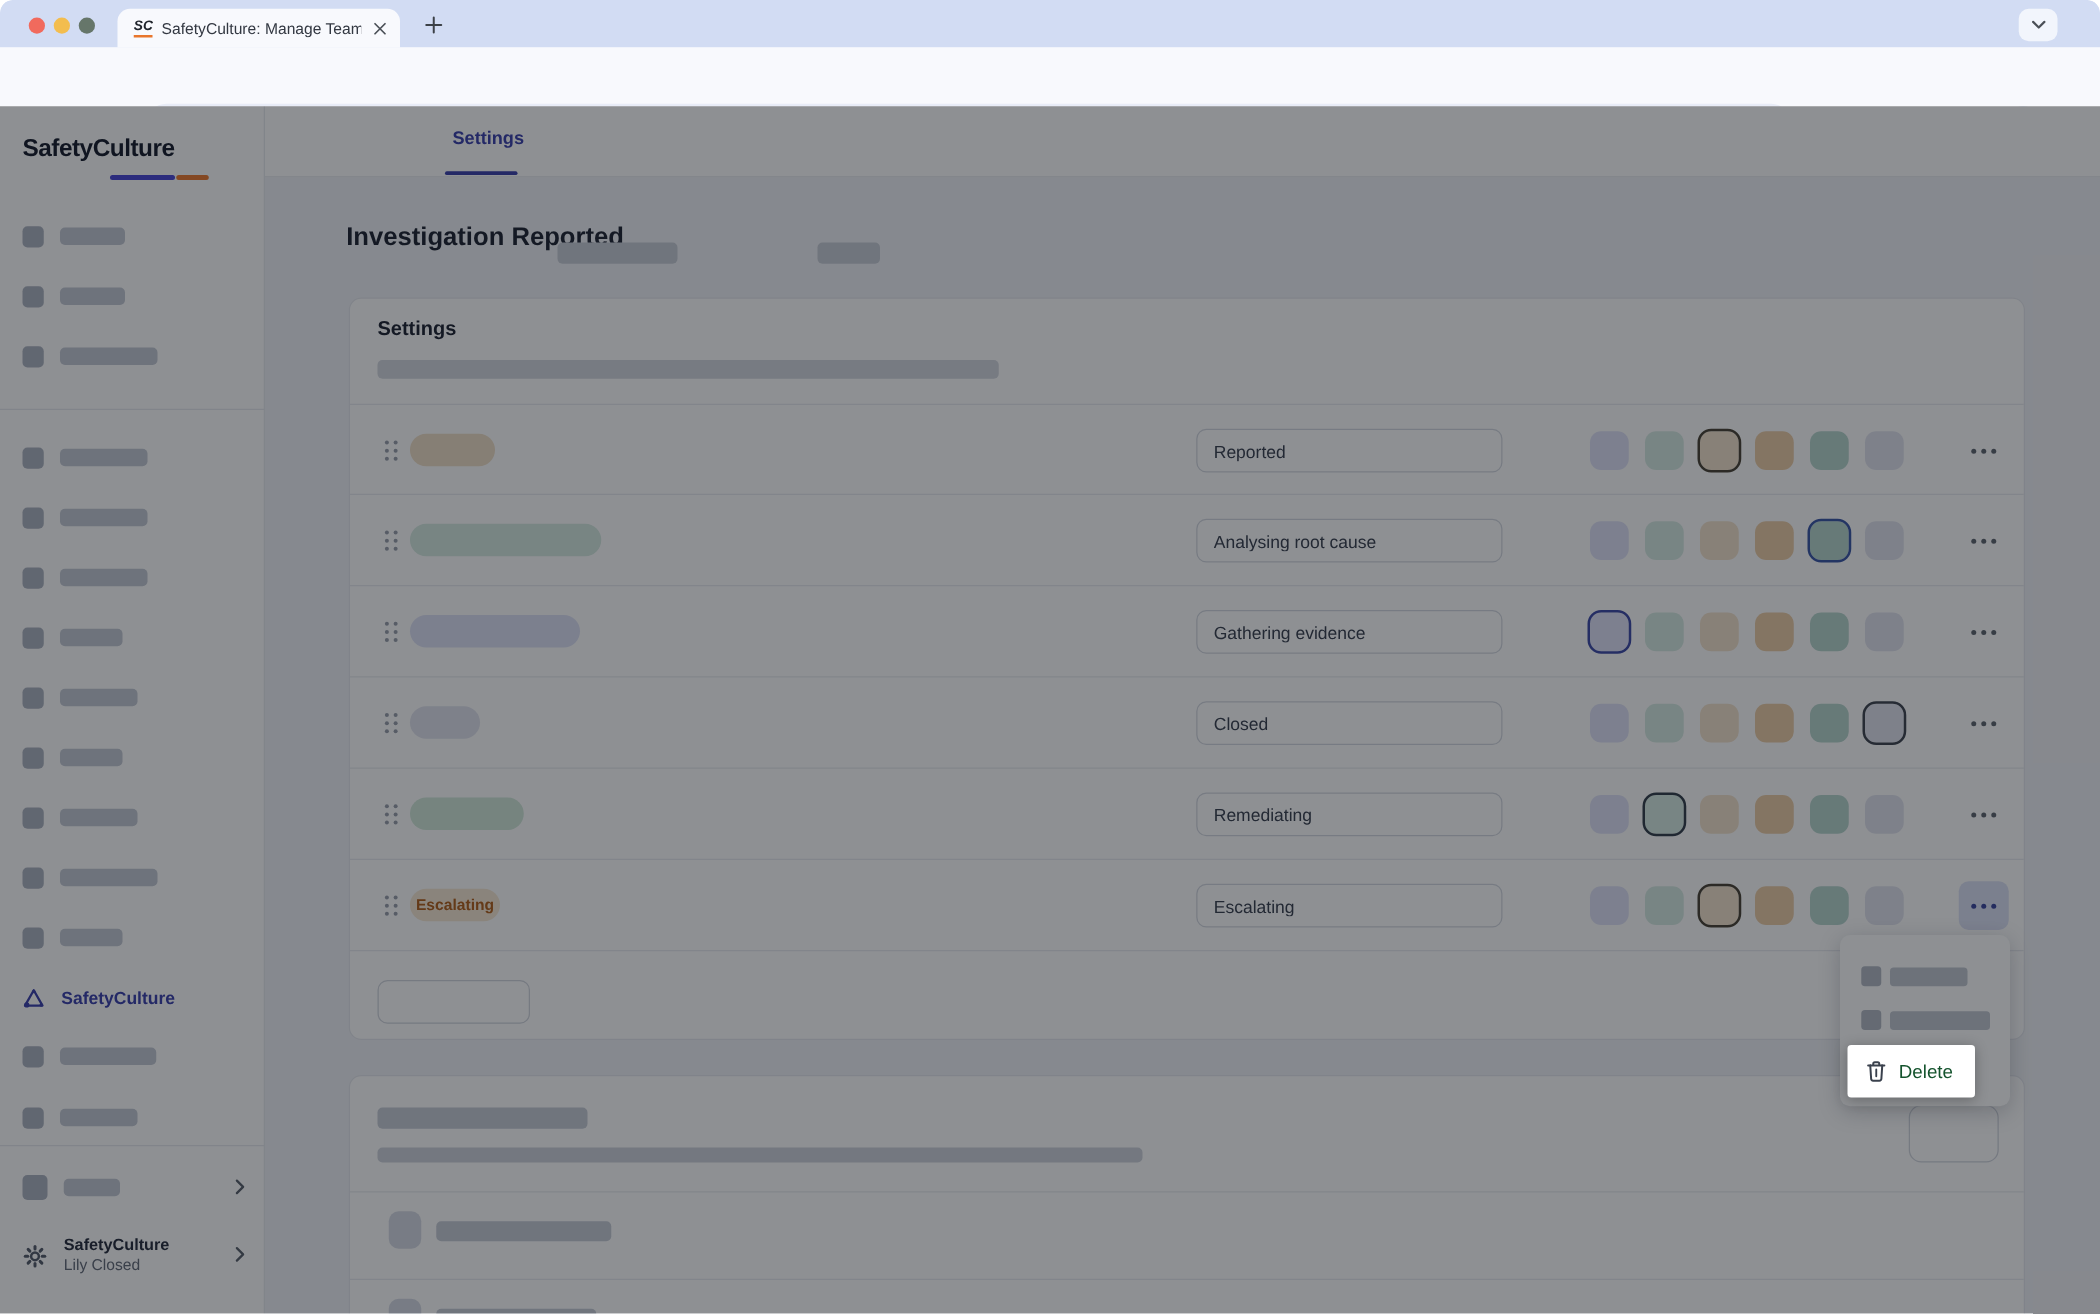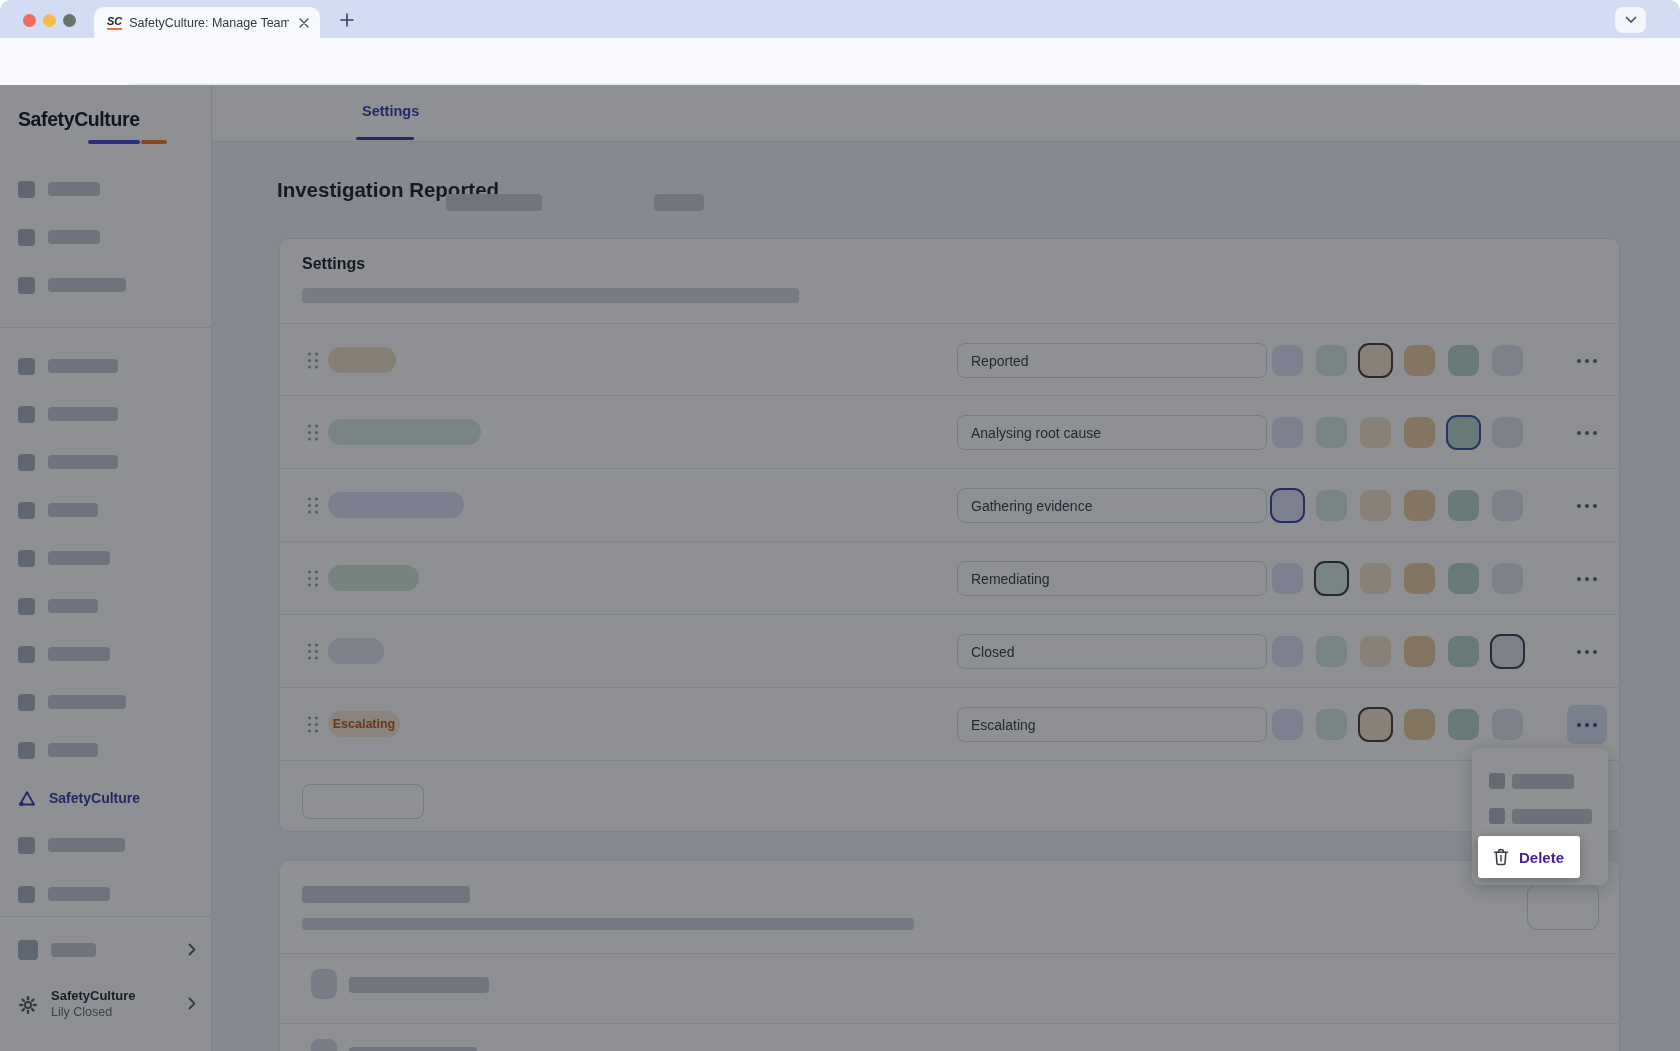--- a/index.html
+++ b/index.html
@@ -53,36 +53,36 @@
   .card1 { top:238px; height:594px; }
   .card2 { top:860px; height:220px; border-radius:10px; }
   .card-title { position:absolute; left:22px; top:16px; font-size:16px; font-weight:700; color:#1f2433; }
   .desc-bar { position:absolute; left:22px; top:49px; width:497px; height:15px; border-radius:4px; background:#d4d8e0; }
 
   .rows { position:absolute; left:0; top:84px; width:100%; }
   .status-row { position:relative; height:73px; border-bottom:1px solid #e9ebf0; }
   .status-row:first-child { border-top:1px solid #e9ebf0; }
   .drag { position:absolute; left:27px; top:27px; }
   .chip { position:absolute; left:48px; top:23px; height:26px; border-radius:13px; display:flex; align-items:center; justify-content:center; font-size:12.5px; font-weight:600; }
-  .name-input { position:absolute; left:677px; top:19px; width:310px; height:35px; border:1px solid #d5d9e1; border-radius:8px; background:#fff; padding:0 13px; font-size:14px; color:#3a4150; font-family:inherit; outline:none; }
+  .name-input { position:absolute; left:677px; top:19px; width:245px; height:35px; border:1px solid #d5d9e1; border-radius:8px; background:#fff; padding:0 13px; font-size:14px; color:#3a4150; font-family:inherit; outline:none; }
   .swatch { position:absolute; top:21px; width:31px; height:31px; border-radius:9px; }
   .swatch.sel { outline:2px solid #3f4550; outline-offset:0; }
   .kebab { position:absolute; left:1287px; top:17px; width:40px; height:39px; border-radius:8px; display:flex; align-items:center; justify-content:center; gap:4px; }
   .kebab i { width:4px; height:4px; border-radius:50%; background:#5f6670; }
   .kebab.open { background:#dde2f6; }
   .kebab.open i { background:#3b47a0; }
   .ghost-btn { position:absolute; left:22px; top:545px; width:122px; height:35px; border:1.5px solid #d2d6de; border-radius:8px; background:transparent; }
 
   
   .ctx-menu { position:absolute; left:1472px; top:748px; width:136px; height:137px; background:#fff; border-radius:8px; box-shadow:0 4px 18px rgba(20,25,40,.22); z-index:10; }
   .ctx-item { position:absolute; left:17px; display:flex; align-items:center; gap:7px; }
   .ctx-ic { width:16px; height:16px; border-radius:3px; background:#b4bac5; }
   .ctx-bar { height:15px; border-radius:3px; background:#c2c7d1; }
   .delete-item { position:absolute; left:1478px; top:836px; width:102px; height:42px; background:#fff; border-radius:3px; box-shadow:0 2px 10px rgba(0,0,0,.28); display:flex; align-items:center; padding-left:15px; gap:10px; z-index:60; }
-  .delete-label { font-size:15px; font-weight:700; color:#4c1d95; }
+  .delete-label { font-size:15px; font-weight:400; color:#14532d; }
 
   
   .c2-title { position:absolute; left:22px; top:25px; width:168px; height:17px; border-radius:4px; background:#c8cdd7; }
   .c2-desc { position:absolute; left:22px; top:57px; width:612px; height:12px; border-radius:4px; background:#cfd3dc; }
   .c2-btn { position:absolute; left:1247px; top:23px; width:72px; height:46px; border:1.5px solid #d2d6de; border-radius:10px; }
   .c2-div { position:absolute; left:0; top:92px; width:100%; height:1px; background:#e9ebf0; }
   .c2-row-ic { position:absolute; left:31px; width:26px; height:30px; border-radius:8px; background:#d7dbe5; }
   .c2-row-bar { position:absolute; left:69px; height:16px; border-radius:4px; background:#c8cdd7; }
   .c2-div2 { position:absolute; left:0; top:162px; width:100%; height:1px; background:#e9ebf0; }
 
@@ -379,51 +379,51 @@
         </div>
         <div class="status-row">
           <svg class="drag" width="12" height="19" viewBox="0 0 12 19">
             <circle cx="2.5" cy="3" r="1.6" fill="#99a0ac"></circle>
             <circle cx="9.5" cy="3" r="1.6" fill="#99a0ac"></circle>
             <circle cx="2.5" cy="9.5" r="1.6" fill="#99a0ac"></circle>
             <circle cx="9.5" cy="9.5" r="1.6" fill="#99a0ac"></circle>
             <circle cx="2.5" cy="16" r="1.6" fill="#99a0ac"></circle>
             <circle cx="9.5" cy="16" r="1.6" fill="#99a0ac"></circle>
           </svg>
+          <span class="chip" style="width: 56px; background: rgb(225, 227, 238);"></span>
+          <input class="name-input" value="Closed" style="">
+          <span class="swatch" style="left: 992px; background: rgb(223, 226, 247);"></span>
+          <span class="swatch" style="left: 1036px; background: rgb(215, 235, 227);"></span>
+          <span class="swatch" style="left: 1080px; background: rgb(244, 227, 205);"></span>
+          <span class="swatch" style="left: 1124px; background: rgb(237, 205, 166);"></span>
+          <span class="swatch" style="left: 1168px; background: rgb(183, 214, 206);"></span>
+          <span class="swatch sel" style="left: 1212px; background: rgb(226, 228, 239); outline-color: rgb(63, 69, 80);"></span>
+          <div class="kebab">
+            <i></i>
+            <i></i>
+            <i></i>
+          </div>
+        </div>
+        <div class="status-row">
+          <svg class="drag" width="12" height="19" viewBox="0 0 12 19">
+            <circle cx="2.5" cy="3" r="1.6" fill="#99a0ac"></circle>
+            <circle cx="9.5" cy="3" r="1.6" fill="#99a0ac"></circle>
+            <circle cx="2.5" cy="9.5" r="1.6" fill="#99a0ac"></circle>
+            <circle cx="9.5" cy="9.5" r="1.6" fill="#99a0ac"></circle>
+            <circle cx="2.5" cy="16" r="1.6" fill="#99a0ac"></circle>
+            <circle cx="9.5" cy="16" r="1.6" fill="#99a0ac"></circle>
+          </svg>
           <span class="chip" style="width: 91px; background: rgb(210, 233, 218);"></span>
           <input class="name-input" value="Remediating" style="">
           <span class="swatch" style="left: 992px; background: rgb(223, 226, 247);"></span>
           <span class="swatch sel" style="left: 1036px; background: rgb(215, 235, 227); outline-color: rgb(52, 64, 76);"></span>
           <span class="swatch" style="left: 1080px; background: rgb(244, 227, 205);"></span>
           <span class="swatch" style="left: 1124px; background: rgb(237, 205, 166);"></span>
           <span class="swatch" style="left: 1168px; background: rgb(183, 214, 206);"></span>
           <span class="swatch" style="left: 1212px; background: rgb(226, 228, 239);"></span>
-          <div class="kebab">
-            <i></i>
-            <i></i>
-            <i></i>
-          </div>
-        </div>
-        <div class="status-row">
-          <svg class="drag" width="12" height="19" viewBox="0 0 12 19">
-            <circle cx="2.5" cy="3" r="1.6" fill="#99a0ac"></circle>
-            <circle cx="9.5" cy="3" r="1.6" fill="#99a0ac"></circle>
-            <circle cx="2.5" cy="9.5" r="1.6" fill="#99a0ac"></circle>
-            <circle cx="9.5" cy="9.5" r="1.6" fill="#99a0ac"></circle>
-            <circle cx="2.5" cy="16" r="1.6" fill="#99a0ac"></circle>
-            <circle cx="9.5" cy="16" r="1.6" fill="#99a0ac"></circle>
-          </svg>
-          <span class="chip" style="width: 56px; background: rgb(225, 227, 238);"></span>
-          <input class="name-input" value="Closed" style="">
-          <span class="swatch" style="left: 992px; background: rgb(223, 226, 247);"></span>
-          <span class="swatch" style="left: 1036px; background: rgb(215, 235, 227);"></span>
-          <span class="swatch" style="left: 1080px; background: rgb(244, 227, 205);"></span>
-          <span class="swatch" style="left: 1124px; background: rgb(237, 205, 166);"></span>
-          <span class="swatch" style="left: 1168px; background: rgb(183, 214, 206);"></span>
-          <span class="swatch sel" style="left: 1212px; background: rgb(226, 228, 239); outline-color: rgb(63, 69, 80);"></span>
           <div class="kebab">
             <i></i>
             <i></i>
             <i></i>
           </div>
         </div>
         <div class="status-row">
           <svg class="drag" width="12" height="19" viewBox="0 0 12 19">
             <circle cx="2.5" cy="3" r="1.6" fill="#99a0ac"></circle>
             <circle cx="9.5" cy="3" r="1.6" fill="#99a0ac"></circle>

